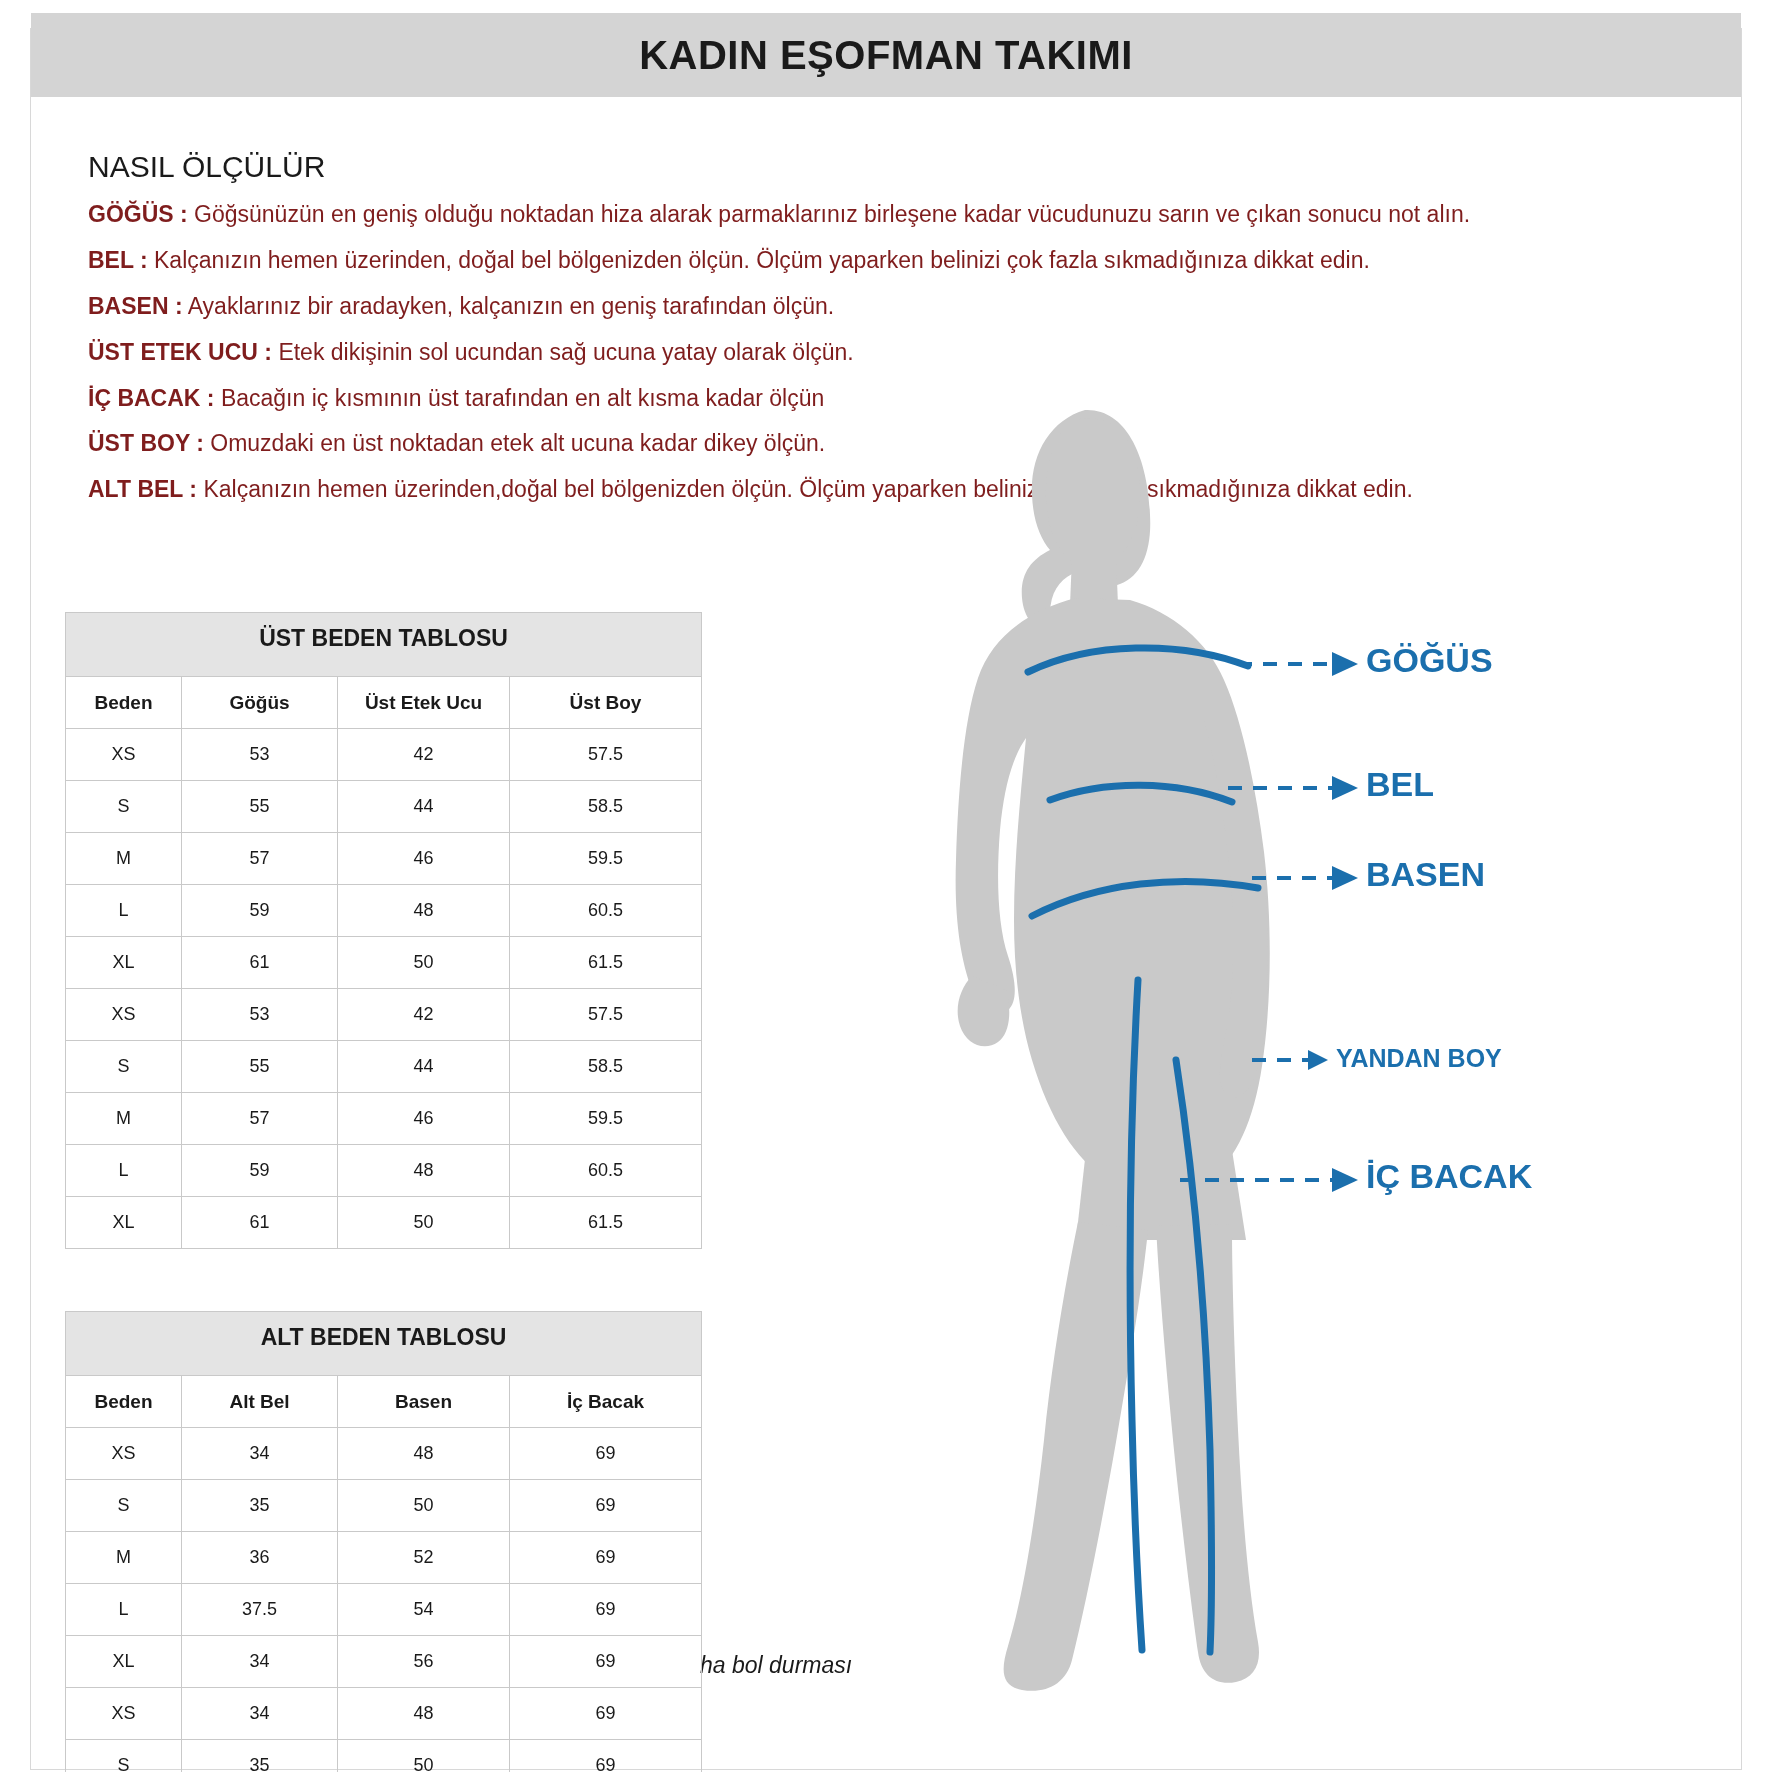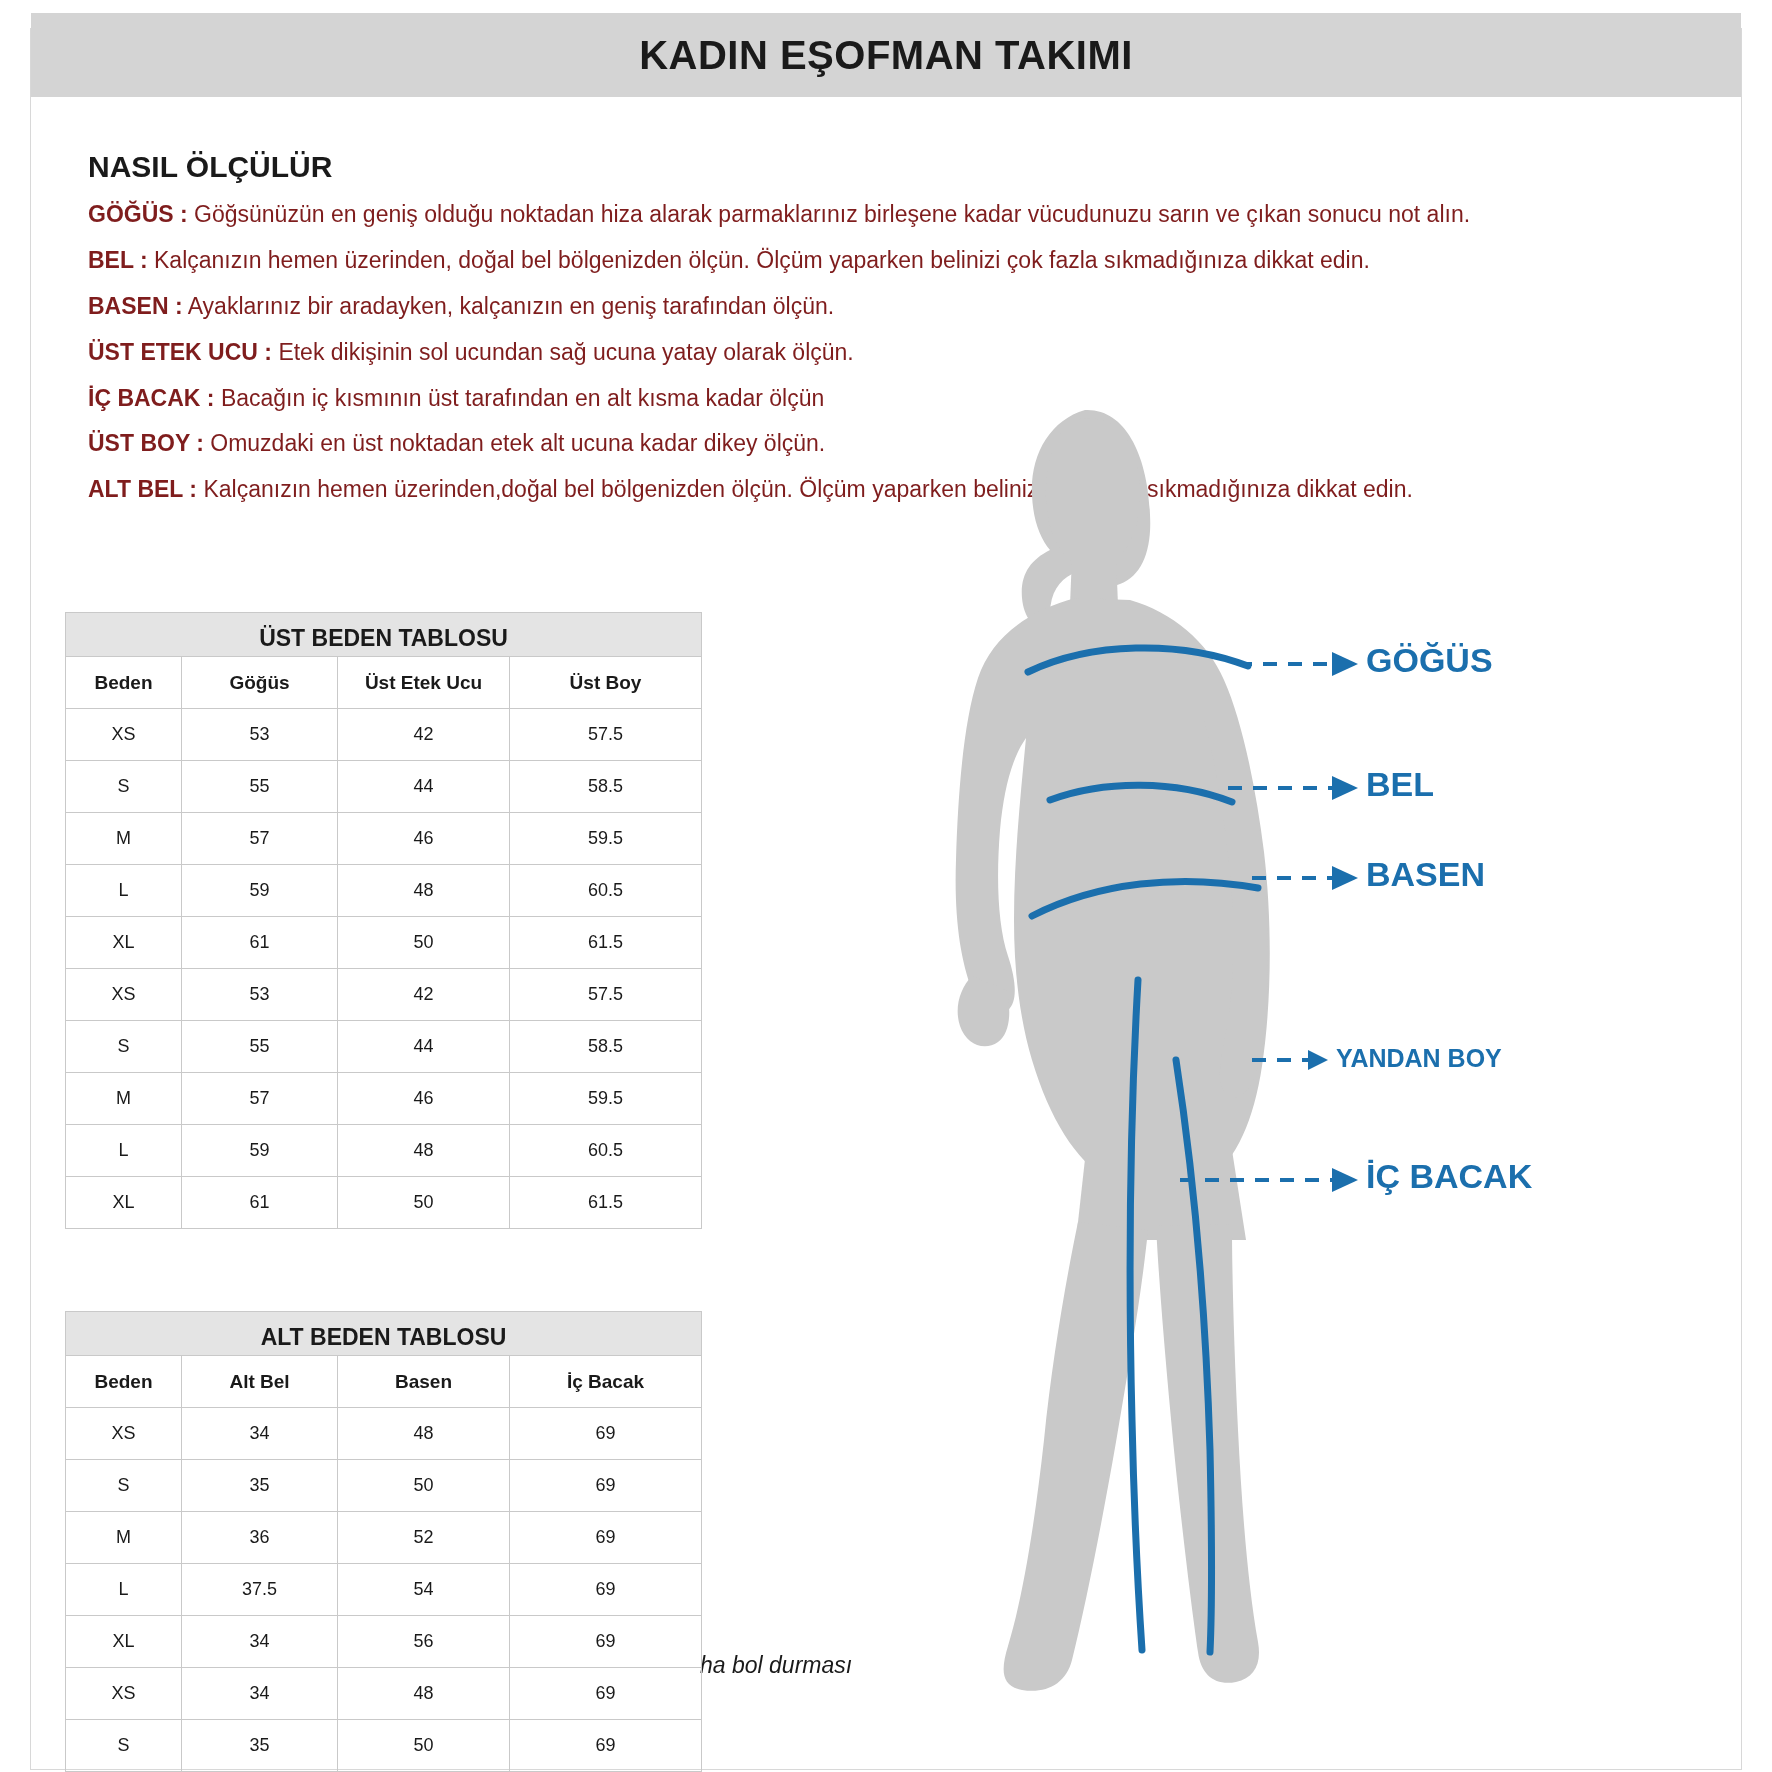--- a/index.html
+++ b/index.html
@@ -39,21 +39,21 @@
   }
   
   .howto {
     position: absolute;
     left: 88px; top: 150px;
     width: 1420px;
   }
   .howto h2 {
     margin: 0 0 14px 0;
     font-size: 30px;
-    font-weight: bold;
+    font-weight: normal;
     color: #1a1a1a;
   }
   .howto p {
     margin: 16px 0 16px 0;
     font-size: 23px;
     line-height: 1.3;
     color: #7f1d1d;
   }
   .howto p b { font-weight: bold; }
 
@@ -67,21 +67,21 @@
     border-collapse: collapse;
     table-layout: fixed;
   }
   table.sizes caption {
     background: #e4e4e4;
     border: 1px solid #c9c9c9;
     border-bottom: none;
     font-size: 23px;
     font-weight: bold;
     color: #1a1a1a;
-    padding: 12px 0 4px 0;
+    padding: 12px 0 24px 0;
     caption-side: top;
   }
   table.sizes th, table.sizes td {
     border: 1px solid #c9c9c9;
     text-align: center;
     font-size: 18px;
     color: #1a1a1a;
     height: 52px;
     padding: 0;
   }

